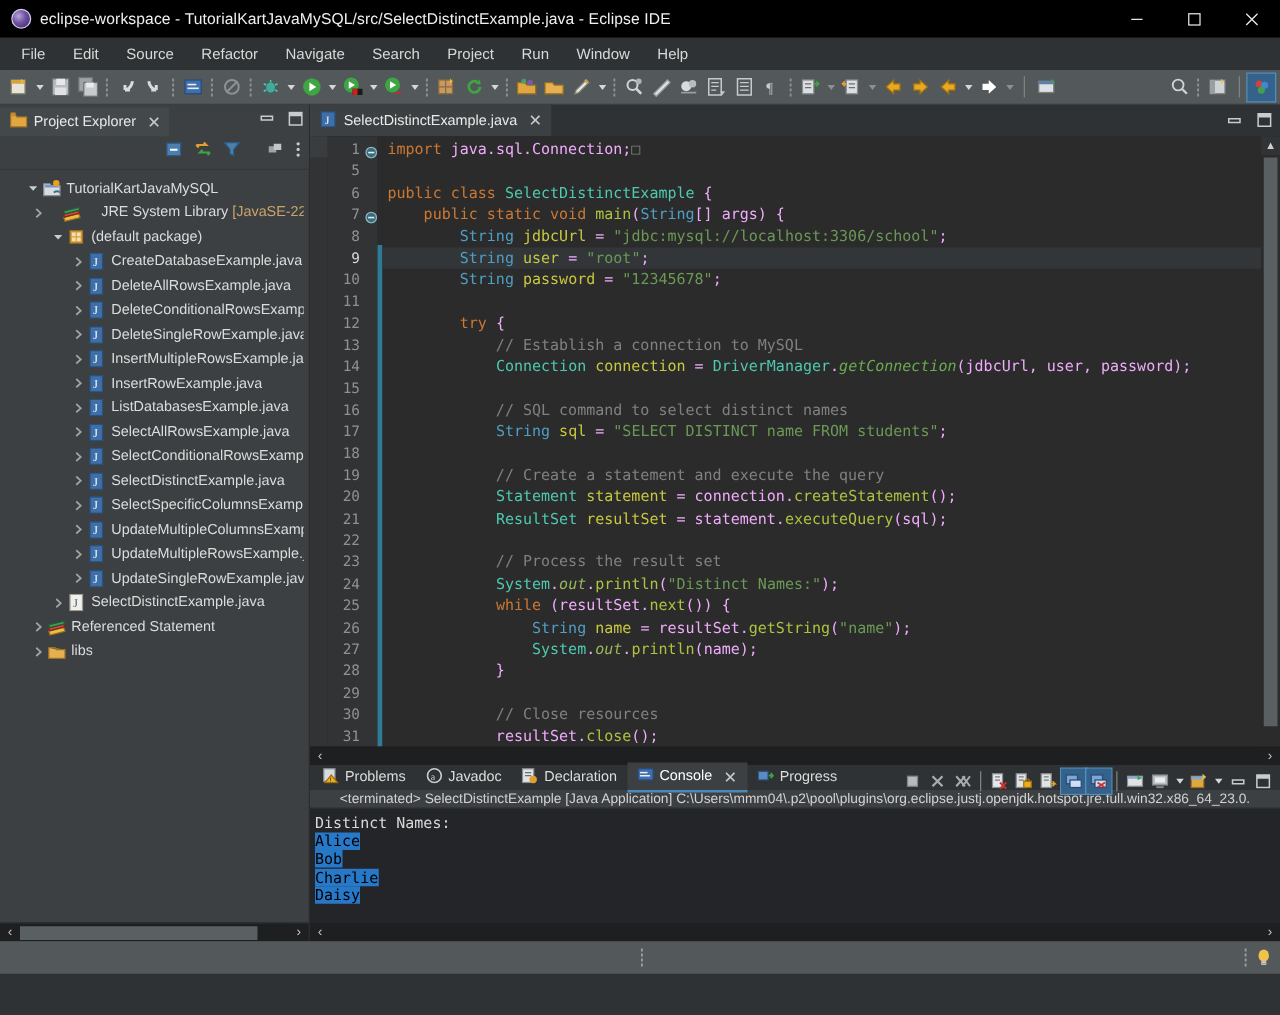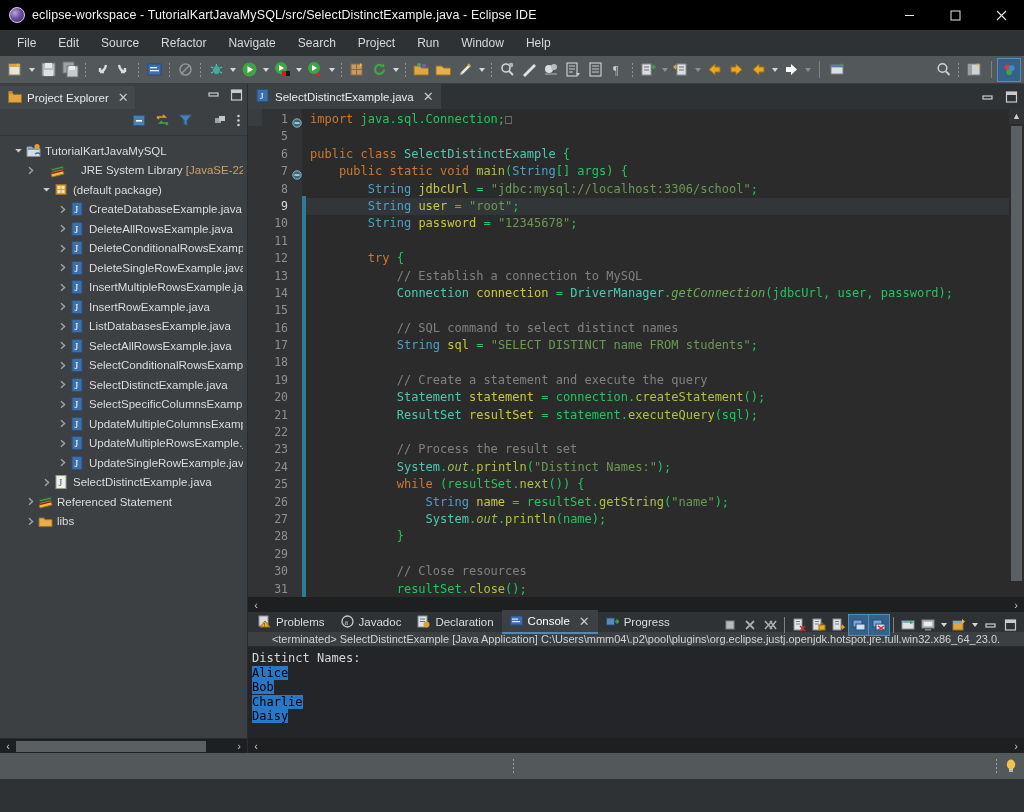--- a/index.html
+++ b/index.html
@@ -99,21 +99,21 @@
   #ed-vscroll .up { height:15px; background:#313335; color:#cfcfcf; font-size:9px; text-align:center; line-height:15px;}
   #ed-vthumb { position:absolute; left:2px; width:11px; background:#5a5f61; }
   #ed-hscroll { height:15px; background:#1d1f20; display:flex; align-items:center; margin-left:0;}
   
   .k   { color:#cc7832; }          
   .t   { color:#4f9ec4; }          
   .t2  { color:#4ec9b0; }          
   .s   { color:#6a9955; }          
   .cm  { color:#808080; }          
   .f   { color:#c8c840; }          
-  .m   { color:#22c55e; }          
+  .m   { color:#f0abfc; }          
   .mi2 { color:#b0c040; }          
   .sf  { color:#9ab85a; font-style:italic; }  
   .sm  { color:#6aab4f; font-style:italic; }
   
   #console-area { flex:1; display:flex; flex-direction:column; background:#2f3234; min-height:0;}
   #cn-tabrow { height:20px; background:#2f3234; display:flex; align-items:center; position:relative; padding-left:2px;}
   .ctab { height:24px; display:flex; align-items:center; gap:5px; padding:0 8px; color:#dcdcdc; font-size:11.5px;}
   .ctab.active { background:#3c4042; color:#ffffff; border-bottom:2px solid #4d8ab8;}
   .ctab .x { font-size:13px; color:#c8c8c8; margin-left:4px;}
   #cn-ctl { position:absolute; right:4px; top:2px; display:flex; align-items:center; gap:0px;}
@@ -450,21 +450,21 @@
             <rect x="6" y="3" width="6" height="5" fill="#c2c7c9"></rect>
           </svg></span>
       <span>
         <svg width="5" height="15" viewBox="0 0 5 15">
             <circle cx="2.5" cy="3" r="1.3" fill="#c8cccd"></circle>
             <circle cx="2.5" cy="7.5" r="1.3" fill="#c8cccd"></circle>
             <circle cx="2.5" cy="12" r="1.3" fill="#c8cccd"></circle>
           </svg></span>
     </div>
     <div id="tree">
-        <div class="trow" style="padding-left: 12px;">
+        <div class="trow" style="padding-left: 20px;">
           <span class="tw">
             <svg width="9" height="9" viewBox="0 0 9 9">
               <path d="M1.2 3 L7.8 3 L4.5 6.6 z" fill="#c9cdcf"></path>
             </svg>
           </span>
           <span class="ticon">
             <svg width="15" height="15" viewBox="0 0 15 15">
               <path d="M1 4 h5 l1 1.5 h7 v8 h-13 z" fill="#d8dcde" stroke="#8a8e90"></path>
               <path d="M2 5 h11 v2 h-11z" fill="#6a9ad0"></path>
               <circle cx="11" cy="3.5" r="2.6" fill="#e8a020"></circle>

